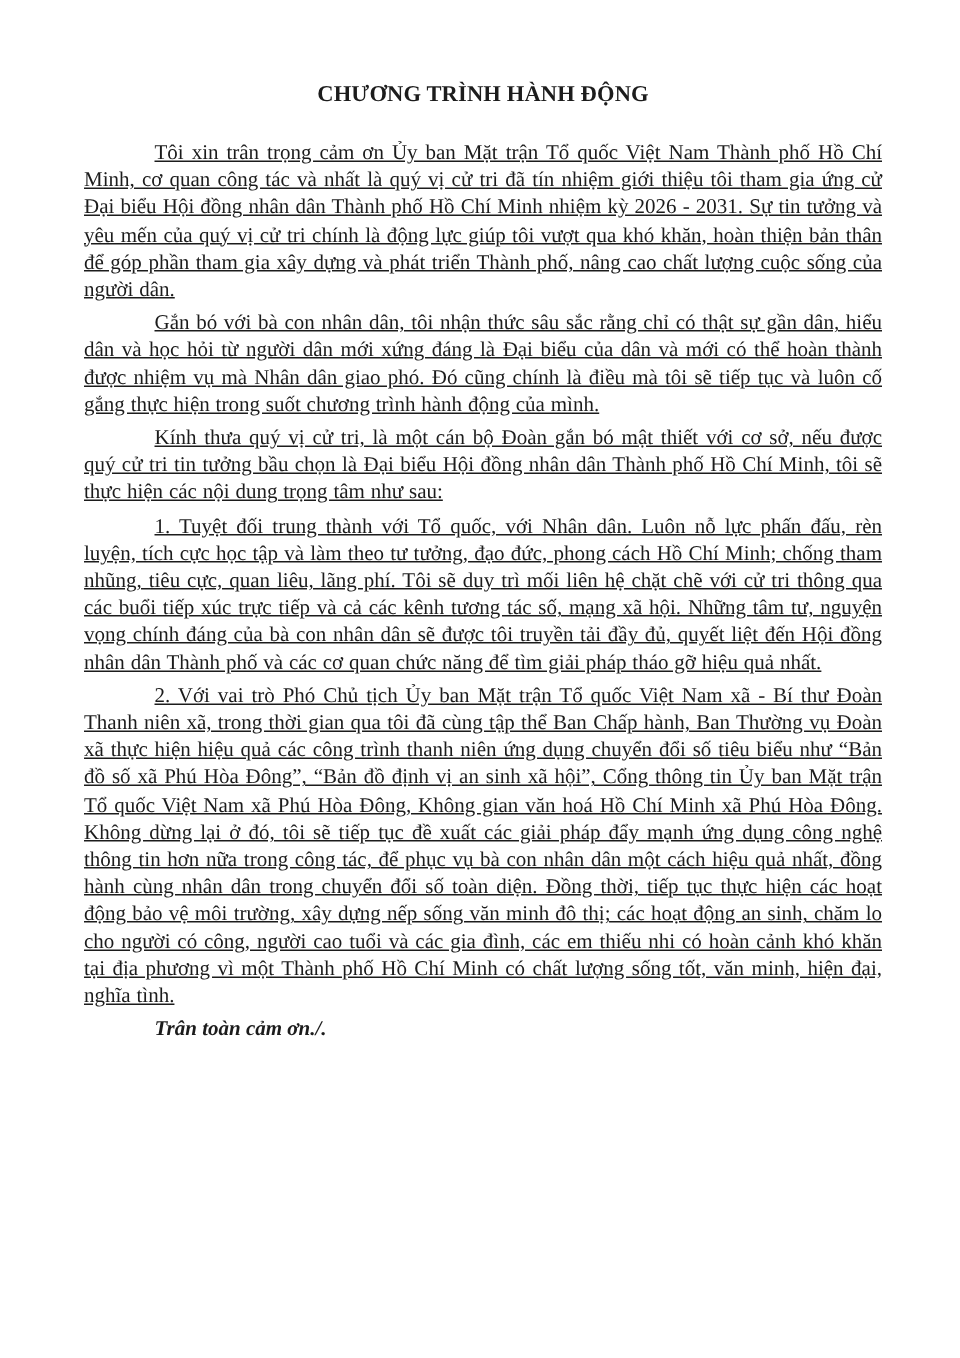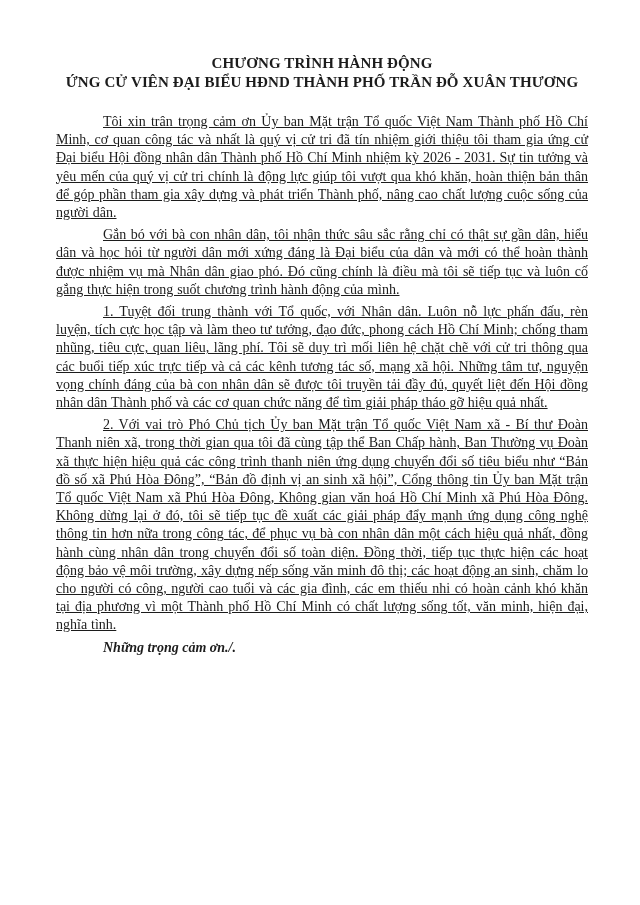--- a/index.html
+++ b/index.html
@@ -47,22 +47,22 @@
     font-style: italic;
     text-indent: 47px;
   }
 </style>
 </head>
 <body>
 
 <div class="page">
   <div class="title">
     <div>CHƯƠNG TRÌNH HÀNH ĐỘNG</div>
-    <div>ỨNG CỬ VIÊN ĐẠI BIỂU HĐND THÀNH PHỐ TRẦN ĐỖ XUÂN THƯƠNG</div>
   </div>
 
   <p class="body-para">Tôi xin trân trọng cảm ơn Ủy ban Mặt trận Tổ quốc Việt Nam Thành phố Hồ Chí Minh, cơ quan công tác và nhất là quý vị cử tri đã tín nhiệm giới thiệu tôi tham gia ứng cử Đại biểu Hội đồng nhân dân Thành phố Hồ Chí Minh nhiệm kỳ 2026 - 2031. Sự tin tưởng và yêu mến của quý vị cử tri chính là động lực giúp tôi vượt qua khó khăn, hoàn thiện bản thân để góp phần tham gia xây dựng và phát triển Thành phố, nâng cao chất lượng cuộc sống của người dân.</p>
   <p class="body-para">Gắn bó với bà con nhân dân, tôi nhận thức sâu sắc rằng chỉ có thật sự gần dân, hiểu dân và học hỏi từ người dân mới xứng đáng là Đại biểu của dân và mới có thể hoàn thành được nhiệm vụ mà Nhân dân giao phó. Đó cũng chính là điều mà tôi sẽ tiếp tục và luôn cố gắng thực hiện trong suốt chương trình hành động của mình.</p>
+  <p class="body-para">Kính thưa quý vị cử tri, là một cán bộ Đoàn gắn bó mật thiết với cơ sở, nếu được quý cử tri tin tưởng bầu chọn là Đại biểu Hội đồng nhân dân Thành phố Hồ Chí Minh, tôi sẽ thực hiện các nội dung trọng tâm như sau:</p>
   <p class="body-para">1. Tuyệt đối trung thành với Tổ quốc, với Nhân dân. Luôn nỗ lực phấn đấu, rèn luyện, tích cực học tập và làm theo tư tưởng, đạo đức, phong cách Hồ Chí Minh; chống tham nhũng, tiêu cực, quan liêu, lãng phí. Tôi sẽ duy trì mối liên hệ chặt chẽ với cử tri thông qua các buổi tiếp xúc trực tiếp và cả các kênh tương tác số, mạng xã hội. Những tâm tư, nguyện vọng chính đáng của bà con nhân dân sẽ được tôi truyền tải đầy đủ, quyết liệt đến Hội đồng nhân dân Thành phố và các cơ quan chức năng để tìm giải pháp tháo gỡ hiệu quả nhất.</p>
   <p class="body-para">2. Với vai trò Phó Chủ tịch Ủy ban Mặt trận Tổ quốc Việt Nam xã - Bí thư Đoàn Thanh niên xã, trong thời gian qua tôi đã cùng tập thể Ban Chấp hành, Ban Thường vụ Đoàn xã thực hiện hiệu quả các công trình thanh niên ứng dụng chuyển đổi số tiêu biểu như “Bản đồ số xã Phú Hòa Đông”, “Bản đồ định vị an sinh xã hội”, Cổng thông tin Ủy ban Mặt trận Tổ quốc Việt Nam xã Phú Hòa Đông, Không gian văn hoá Hồ Chí Minh xã Phú Hòa Đông. Không dừng lại ở đó, tôi sẽ tiếp tục đề xuất các giải pháp đẩy mạnh ứng dụng công nghệ thông tin hơn nữa trong công tác, để phục vụ bà con nhân dân một cách hiệu quả nhất, đồng hành cùng nhân dân trong chuyển đổi số toàn diện. Đồng thời, tiếp tục thực hiện các hoạt động bảo vệ môi trường, xây dựng nếp sống văn minh đô thị; các hoạt động an sinh, chăm lo cho người có công, người cao tuổi và các gia đình, các em thiếu nhi có hoàn cảnh khó khăn tại địa phương vì một Thành phố Hồ Chí Minh có chất lượng sống tốt, văn minh, hiện đại, nghĩa tình.</p>
 
-  <p class="closing">Những trọng cảm ơn./.</p>
+  <p class="closing">Trân toàn cảm ơn./.</p>
 </div>
 
 </body></html>

